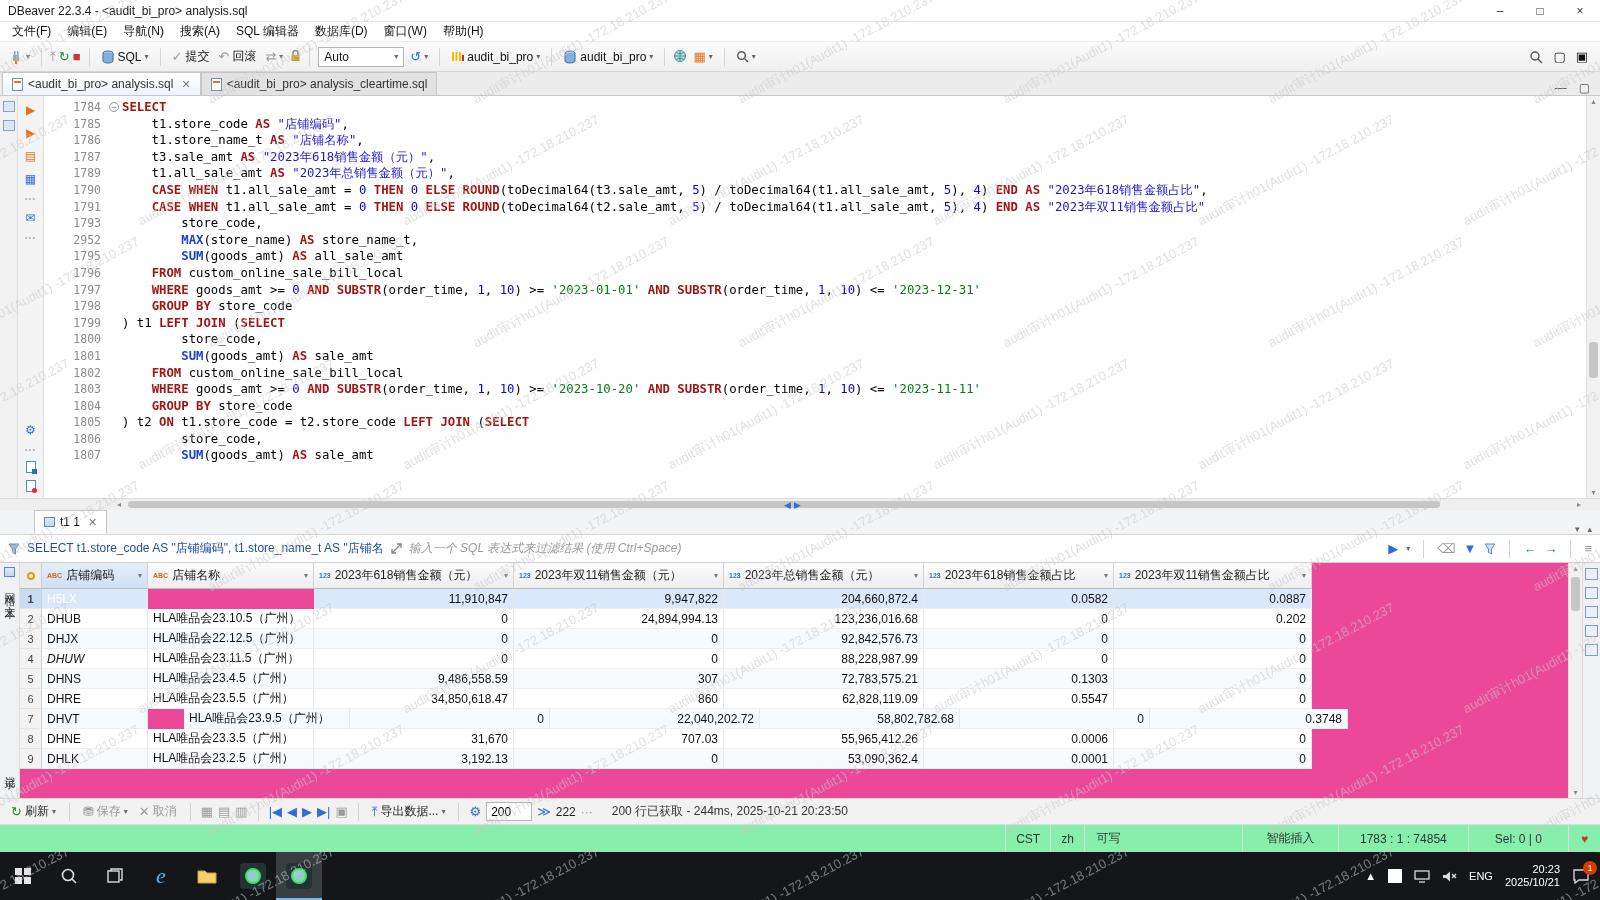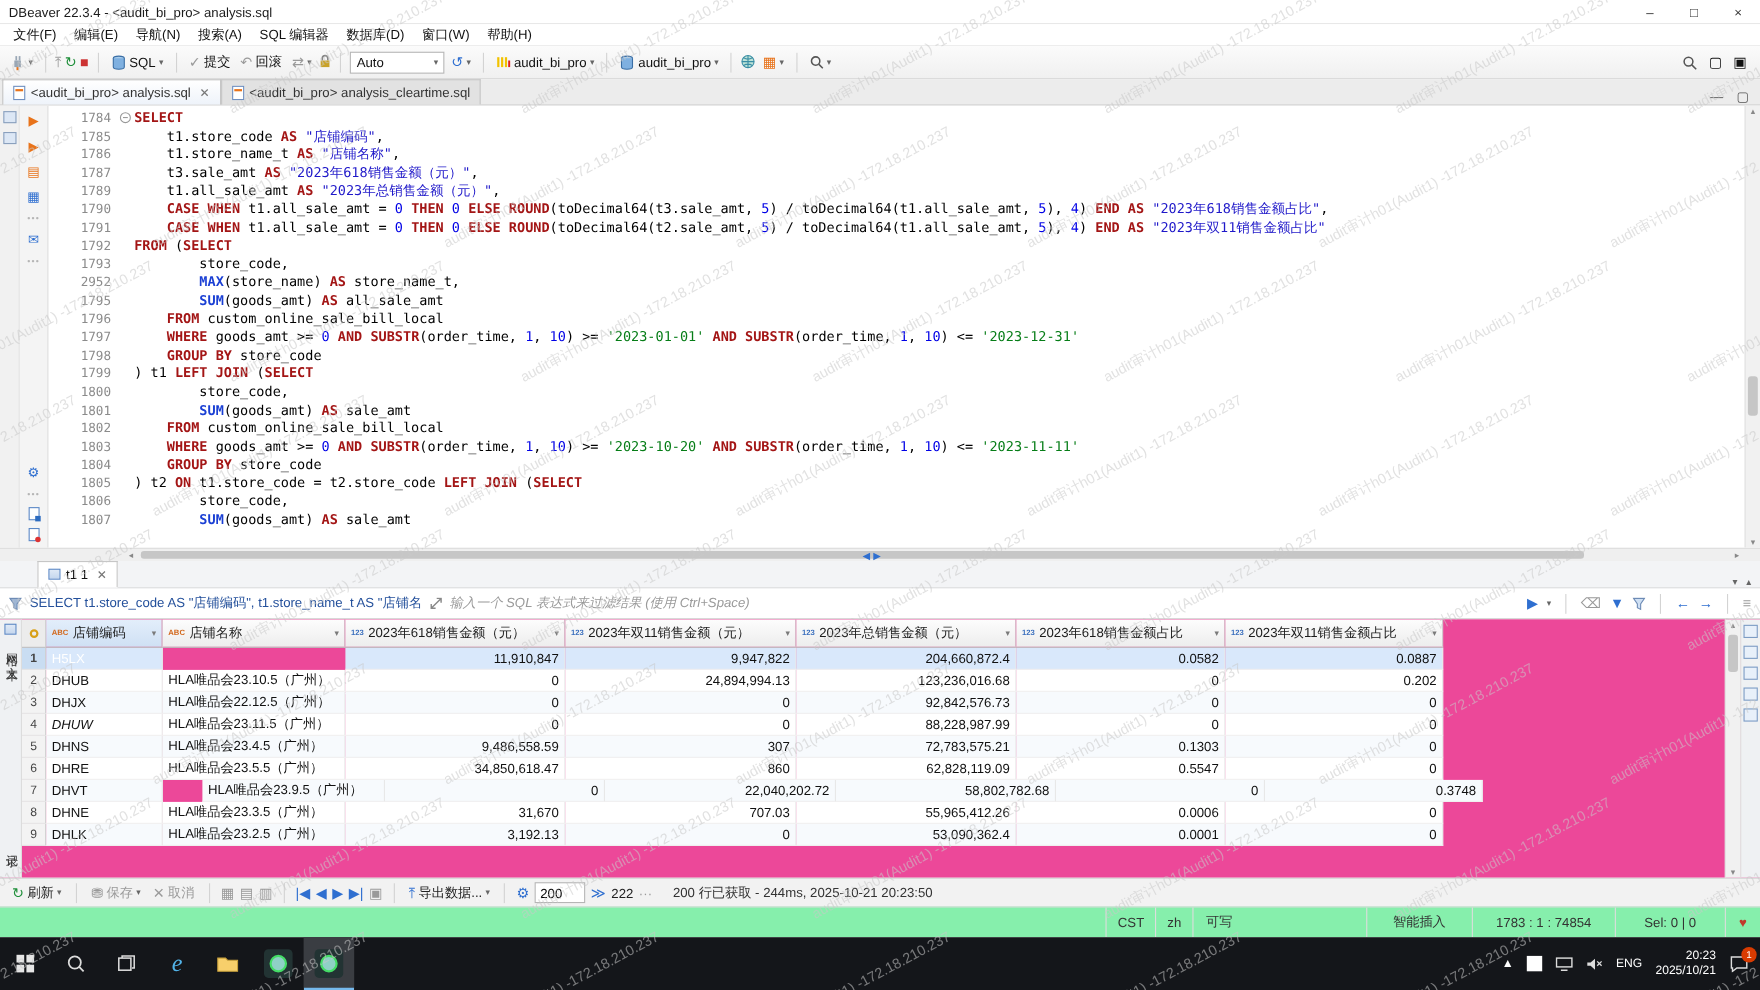--- a/index.html
+++ b/index.html
@@ -289,21 +289,20 @@
     </div>
     <div class="editor">
       <div class="code-area" id="code-lines">
           <div class="code-row"><span class="lnum">1784</span><span class="fold"><span class="fold-dot">−</span></span><span class="ltext"><span class="tk-kw">SELECT</span></span></div>
           <div class="code-row"><span class="lnum">1785</span><span class="fold"></span><span class="ltext"><span class="tk-pl">    t1.store_code </span><span class="tk-kw">AS</span><span class="tk-pl"> </span><span class="tk-dq">"店铺编码"</span><span class="tk-pl">,</span></span></div>
           <div class="code-row"><span class="lnum">1786</span><span class="fold"></span><span class="ltext"><span class="tk-pl">    t1.store_name_t </span><span class="tk-kw">AS</span><span class="tk-pl"> </span><span class="tk-dq">"店铺名称"</span><span class="tk-pl">,</span></span></div>
           <div class="code-row"><span class="lnum">1787</span><span class="fold"></span><span class="ltext"><span class="tk-pl">    t3.sale_amt </span><span class="tk-kw">AS</span><span class="tk-pl"> </span><span class="tk-dq">"2023年618销售金额（元）"</span><span class="tk-pl">,</span></span></div>
           <div class="code-row"><span class="lnum">1789</span><span class="fold"></span><span class="ltext"><span class="tk-pl">    t1.all_sale_amt </span><span class="tk-kw">AS</span><span class="tk-pl"> </span><span class="tk-dq">"2023年总销售金额（元）"</span><span class="tk-pl">,</span></span></div>
           <div class="code-row"><span class="lnum">1790</span><span class="fold"></span><span class="ltext"><span class="tk-pl">    </span><span class="tk-kw">CASE WHEN</span><span class="tk-pl"> t1.all_sale_amt = </span><span class="tk-num">0</span><span class="tk-pl"> </span><span class="tk-kw">THEN</span><span class="tk-pl"> </span><span class="tk-num">0</span><span class="tk-pl"> </span><span class="tk-kw">ELSE ROUND</span><span class="tk-pl">(toDecimal64(t3.sale_amt, </span><span class="tk-num">5</span><span class="tk-pl">) / toDecimal64(t1.all_sale_amt, </span><span class="tk-num">5</span><span class="tk-pl">), </span><span class="tk-num">4</span><span class="tk-pl">) </span><span class="tk-kw">END AS</span><span class="tk-pl"> </span><span class="tk-dq">"2023年618销售金额占比"</span><span class="tk-pl">,</span></span></div>
           <div class="code-row"><span class="lnum">1791</span><span class="fold"></span><span class="ltext"><span class="tk-pl">    </span><span class="tk-kw">CASE WHEN</span><span class="tk-pl"> t1.all_sale_amt = </span><span class="tk-num">0</span><span class="tk-pl"> </span><span class="tk-kw">THEN</span><span class="tk-pl"> </span><span class="tk-num">0</span><span class="tk-pl"> </span><span class="tk-kw">ELSE ROUND</span><span class="tk-pl">(toDecimal64(t2.sale_amt, </span><span class="tk-num">5</span><span class="tk-pl">) / toDecimal64(t1.all_sale_amt, </span><span class="tk-num">5</span><span class="tk-pl">), </span><span class="tk-num">4</span><span class="tk-pl">) </span><span class="tk-kw">END AS</span><span class="tk-pl"> </span><span class="tk-dq">"2023年双11销售金额占比"</span></span></div>
-          <div class="code-row"><span class="lnum">1792</span><span class="fold"></span><span class="ltext"><span class="tk-kw">FROM</span><span class="tk-pl"> (</span><span class="tk-kw">SELECT</span></span></div>
           <div class="code-row"><span class="lnum">1793</span><span class="fold"></span><span class="ltext"><span class="tk-pl">        store_code,</span></span></div>
           <div class="code-row"><span class="lnum">2952</span><span class="fold"></span><span class="ltext"><span class="tk-pl">        </span><span class="tk-fn">MAX</span><span class="tk-pl">(store_name) </span><span class="tk-kw">AS</span><span class="tk-pl"> store_name_t,</span></span></div>
           <div class="code-row"><span class="lnum">1795</span><span class="fold"></span><span class="ltext"><span class="tk-pl">        </span><span class="tk-fn">SUM</span><span class="tk-pl">(goods_amt) </span><span class="tk-kw">AS</span><span class="tk-pl"> all_sale_amt</span></span></div>
           <div class="code-row"><span class="lnum">1796</span><span class="fold"></span><span class="ltext"><span class="tk-pl">    </span><span class="tk-kw">FROM</span><span class="tk-pl"> custom_online_sale_bill_local</span></span></div>
           <div class="code-row"><span class="lnum">1797</span><span class="fold"></span><span class="ltext"><span class="tk-pl">    </span><span class="tk-kw">WHERE</span><span class="tk-pl"> goods_amt &gt;= </span><span class="tk-num">0</span><span class="tk-pl"> </span><span class="tk-kw">AND SUBSTR</span><span class="tk-pl">(order_time, </span><span class="tk-num">1</span><span class="tk-pl">, </span><span class="tk-num">10</span><span class="tk-pl">) &gt;= </span><span class="tk-sq">'2023-01-01'</span><span class="tk-pl"> </span><span class="tk-kw">AND SUBSTR</span><span class="tk-pl">(order_time, </span><span class="tk-num">1</span><span class="tk-pl">, </span><span class="tk-num">10</span><span class="tk-pl">) &lt;= </span><span class="tk-sq">'2023-12-31'</span></span></div>
           <div class="code-row"><span class="lnum">1798</span><span class="fold"></span><span class="ltext"><span class="tk-pl">    </span><span class="tk-kw">GROUP BY</span><span class="tk-pl"> store_code</span></span></div>
           <div class="code-row"><span class="lnum">1799</span><span class="fold"></span><span class="ltext"><span class="tk-pl">) t1 </span><span class="tk-kw">LEFT JOIN</span><span class="tk-pl"> (</span><span class="tk-kw">SELECT</span></span></div>
           <div class="code-row"><span class="lnum">1800</span><span class="fold"></span><span class="ltext"><span class="tk-pl">        store_code,</span></span></div>
           <div class="code-row"><span class="lnum">1801</span><span class="fold"></span><span class="ltext"><span class="tk-pl">        </span><span class="tk-fn">SUM</span><span class="tk-pl">(goods_amt) </span><span class="tk-kw">AS</span><span class="tk-pl"> sale_amt</span></span></div>
           <div class="code-row"><span class="lnum">1802</span><span class="fold"></span><span class="ltext"><span class="tk-pl">    </span><span class="tk-kw">FROM</span><span class="tk-pl"> custom_online_sale_bill_local</span></span></div>

